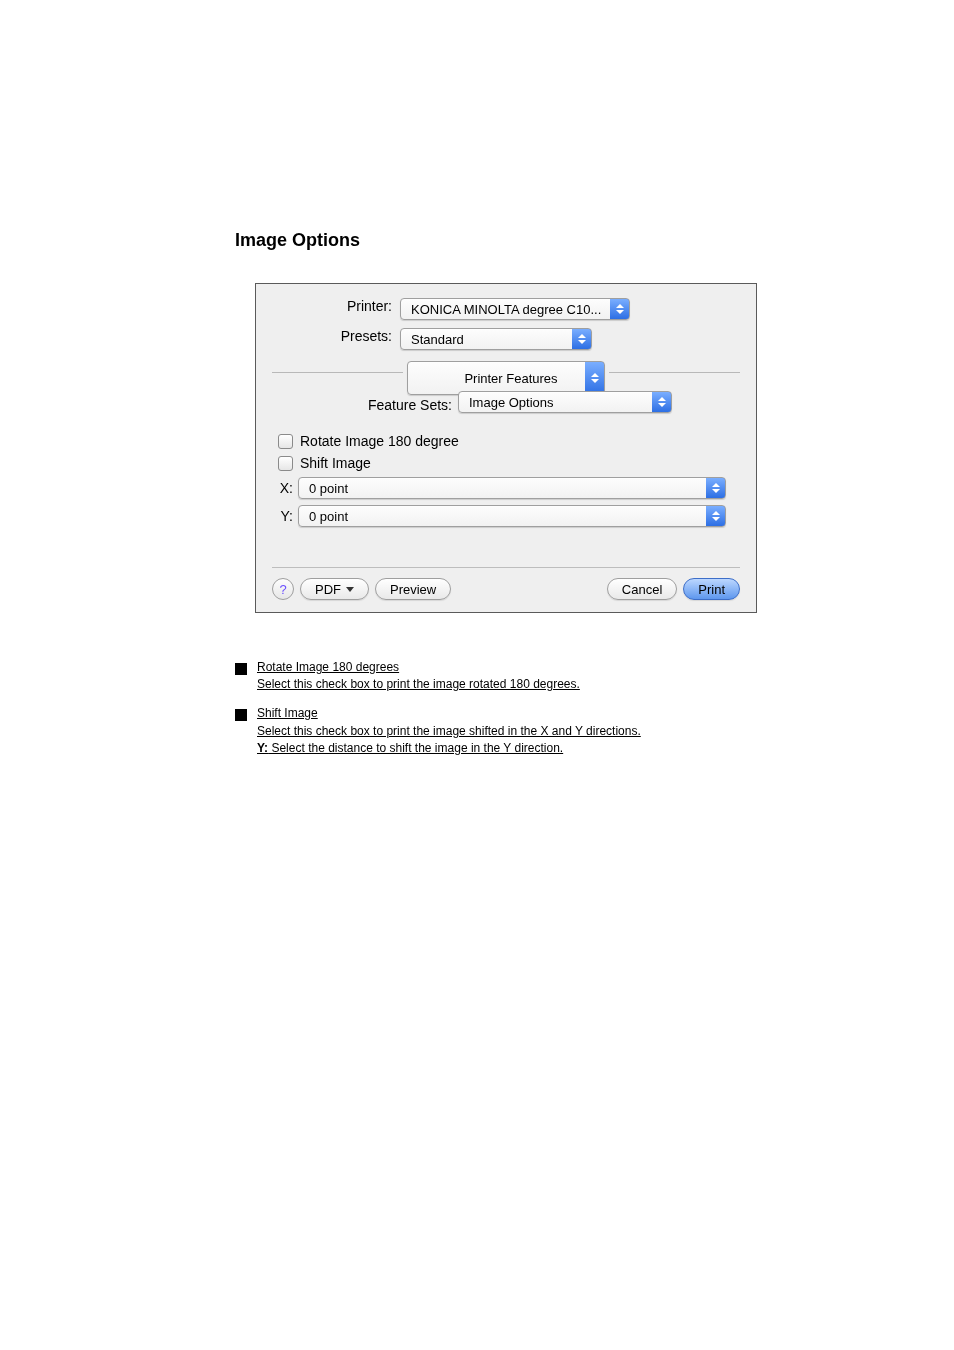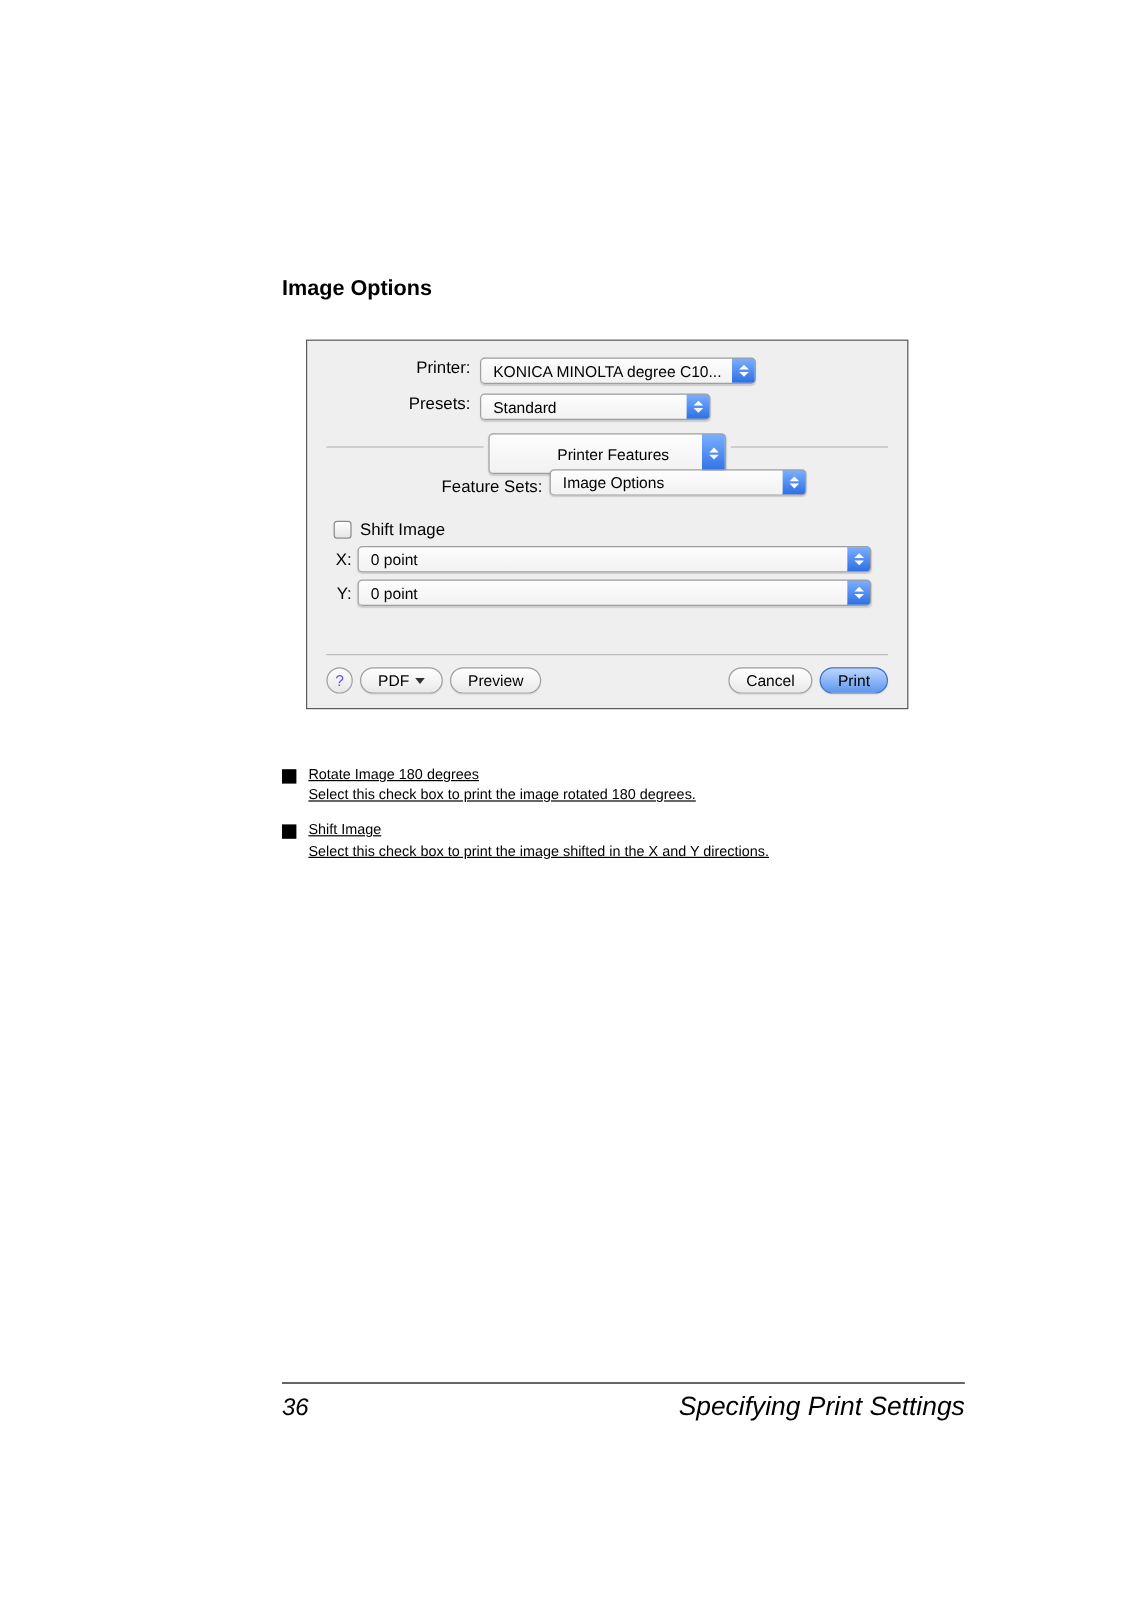--- a/index.html
+++ b/index.html
@@ -283,20 +283,24 @@
             <span class="dd-end">
                 <span class="tri-up"></span>
                 <span class="tri-down"></span>
               </span>
           </div>
         </div>
 
         <div class="options-area">
           <div class="chk">
             <span class="chk-box"></span>
+            <span>Rotate Image 180 degree</span>
+          </div>
+          <div class="chk">
+            <span class="chk-box"></span>
             <span>Shift Image</span>
           </div>
           <div class="xy-row">
             <div class="xy-label">X:</div>
             <div class="dropdown xy-dd">
               <span>0 point</span>
               <span class="dd-end">
                   <span class="tri-up"></span>
                   <span class="tri-down"></span>
                 </span>
@@ -344,24 +348,18 @@
       <div>
         <p class="b-line">Rotate Image 180 degrees</p>
         <p class="b-line">Select this check box to print the image rotated 180 degrees.</p>
       </div>
     </div>
     <div class="bullet-item">
       <span class="sq"></span>
       <div>
         <p class="b-line">Shift Image</p>
         <p class="b-line">Select this check box to print the image shifted in the X and Y directions.</p>
+        <p class="b-line"><span class="bold">Y:</span><span> Select the distance to shift the image in the Y direction.</span></p>
       </div>
     </div>
   </div>
 
-  <div class="footer">
-    <div class="footer-line"></div>
-    <div class="footer-row">
-      <span class="page-num">36</span>
-      <span class="footer-title">Specifying Print Settings</span>
-    </div>
-  </div>
 </div>
 
 </body></html>

